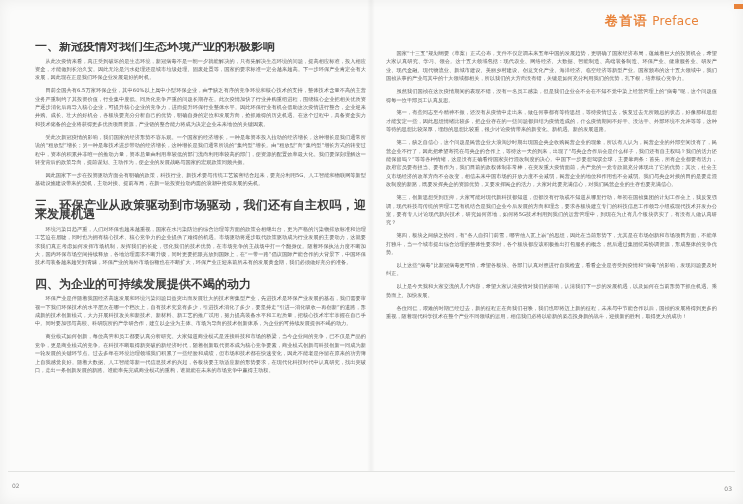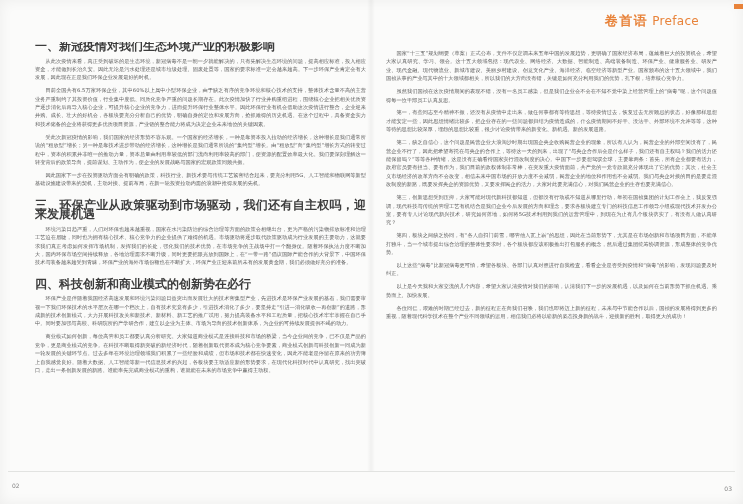--- a/index.html
+++ b/index.html
@@ -60,21 +60,21 @@
   </div>
 
   <div class="page-text" id="left-text">
       <div class="sec-heading">一、新冠疫情对我们生态环境产业的积极影响</div>
       <div class="body-para">从此次疫情来看，真正受到破坏的是生态环境，新冠病毒不是一朝一夕就能解决的，只有先解决生态环境的问题，提高相应标准，投入相应资金，才能做到长治久安。因此无论是污水处理还是城市垃圾处理、固废处置等，国家的要求标准一定会越来越高。下一步环保产业肯定会有大发展，因此现在正是我们环保企业发展最好的时机。</div>
       <div class="body-para">目前全国共有6.5万家环保企业，其中60%以上属中小型环保企业，由于缺乏有序的竞争环境和核心技术的支持，整体技术含量不高的主营业务严重制约了其投资价值，行业集中度低、同质化竞争严重的问题长期存在。此次疫情加快了行业并购重组进程，围绕核心企业把相关优质资产逐步消化后再导入核心企业，可提升核心企业的竞争力，进而提升环保行业整体水平。因此环保行业有机会借助这次疫情进行整合，企业迎来并购、成长、壮大的好机会，各板块要充分分析自己的优势，明确自身的定位和发展方向，抢抓难得的历史机遇。在这个过程中，具备资金实力和技术储备的企业将获得更多优质项目资源，产业链的整合能力将成为决定企业未来地位的关键因素。</div>
       <div class="body-para">受此次新冠疫情的影响，我们国家的经济形势不容乐观。一个国家的经济增长，一种是靠资本投入拉动的经济增长，这种增长是我们通常所说的“粗放型”增长；另一种是靠技术进步带动的经济增长，这种增长是我们通常所说的“集约型”增长。由“粗放型”向“集约型”增长方式的转变过程中，资本的积累并非唯一的推动力量，资本总量由利用率较低的部门流向利用率较高的部门，使资源的配置效率最大化。我们要深刻理解这一转变背后的政策导向，提前谋划、主动作为，使企业的发展战略与国家的宏观政策同频共振。</div>
       <div class="body-para">因此国家下一步在投资驱动方面会有明确的政策，科技行业、新技术要与传统工艺紧密结合起来，要充分利用5G、人工智能和物联网等新型基础设施建设带来的契机，主动对接、提前布局，在新一轮投资拉动内需的浪潮中抢得发展的先机。</div>
       <div class="sec-heading">三、环保产业从政策驱动到市场驱动，我们还有自主权吗，迎来发展机遇</div>
       <div class="body-para">环境污染日趋严重，人们对环保也越来越重视，国家在水污染防治的综合治理等方面的政策会相继出台，更为严格的污染物排放标准和治理工艺迫在眉睫，同时也为拥有核心技术、核心竞争力的企业提供了难得的机遇。市场驱动将逐步取代政策驱动成为行业发展的主要动力，这就要求我们真正考虑如何发挥市场机制，发挥我们的长处，强化我们的技术优势，在市场竞争的主战场中打一个翻身仗。随着环保执法力度不断加大，国内环保市场空间持续释放，各地治理需求不断升级，同时更要把眼光放到国际上，在“一带一路”倡议国际产能合作的大背景下，中国环保技术与装备越来越受到青睐，环保产业的海外市场份额也在不断扩大，环保产业正迎来前所未有的发展黄金期，我们必须做好充分的准备。</div>
-      <div class="sec-heading">四、科技创新和商业模式的创新势在必行</div>
+      <div class="sec-heading">四、为企业的可持续发展提供不竭的动力</div>
       <div class="body-para">环保产业是伴随着我国经济高速发展和环境污染问题日益突出而发展壮大的技术密集型产业，先进技术是环保产业发展的基石，我们需要审视一下我们环保技术的水平层次在哪一个档次上，自有技术究竟有多少，引进技术消化了多少，要坚持走“引进—消化吸收—再创新”的道路，形成新的技术创新模式，大力开展科技攻关和新技术、新材料、新工艺的推广试用，努力提高装备水平和工程质量，把核心技术牢牢掌握在自己手中。同时要加强与高校、科研院所的产学研合作，建立以企业为主体、市场为导向的技术创新体系，为企业的可持续发展提供不竭的动力。</div>
       <div class="body-para">商业模式如何创新，每位高管和员工都要认真分析研究。大家知道商业模式是连接科技和市场的桥梁，当今企业间的竞争，已不仅是产品的竞争，更是商业模式的竞争。在科技不断取得新突破的新经济时代，随着创新取代资本成为核心竞争要素，商业模式创新与科技创新一同成为新一轮发展的关键环节点。过去多年在环境治理领域我们积累了一些经验和成绩，但市场和技术都在快速变化，因此不能老是停留在原来的功劳簿上自我感觉良好。随着大数据、人工智能等新一代信息技术的兴起，各板块要主动适应新的形势要求，在现代化科技时代中认真研究，找出突破口，走出一条创新发展的新路。谁能率先完成商业模式的重构，谁就能在未来的市场竞争中赢得主动权。</div>
     </div>
 
   <div class="page-text" id="right-text">
       <div class="body-para">国家“十三五”规划纲要（草案）正式公布，文件不仅定调未来五年中国的发展趋势，更明确了国家经济布局，蕴藏着巨大的投资机会，希望大家认真研究、学习、领会。这十五大领域包括：现代农业、网络经济、大数据、智能制造、高端装备制造、环保产业、健康服务业、研发产业、现代金融、现代物流业、新城市建设、美丽乡村建设、创意文化产业、海洋经济、临空经济等新型产业。国家颁布的这十五大领域中，我们国祯从事的产业与其中的十大领域都相关，所以我们的大方向没有错，关键是如何充分利用我们的优势，扎下根，培养核心竞争力。</div>
       <div class="body-para">虽然我们国祯在这次疫情期间的表现不错，没有一名员工感染，但是我们企业会不会在不知不觉中染上经营管理上的“病毒”呢，这个问题值得每一位干部员工认真反思。</div>
       <div class="body-para">第一，有些同志至今精神不振，还没有从疫情中走出来，做任何事都有等待思想，等待疫情过去，恢复过去无所顾忌的状态，好像那样思想才能安定一些，因此思想情绪比较多，把企业存在的一些问题都归结为疫情造成的，什么疫情期间不好干、没法干、外部环境不允许等等，这种等待的思想比较深厚，埋怨的思想比较重，很少讨论疫情带来的新变化、新机遇、新的发展道路。</div>
       <div class="body-para">第二，缺乏自信心，这个问题是民营企业大浪淘沙时期出现国企央企收购民营企业的现象，所以有人认为，民营企业的外部空间没有了，民营企业不行了，因此把希望寄托在与央企的合作上，等待这一天的到来，出现了“与央企合作后会是什么样子，我们还有自主权吗？我们的活力还能保留吗？”等等各种情绪，这是没有正确看待国家实行混改制度的决心。中国下一步要想驾驭全球，主要靠两条：首先，所有企业都要有活力，政府官员要有担当、要有作为，我们目前的政权体制非常棒，在突发重大疫情面前，共产党的一党专政就充分体现出了它的优势；其次，社会主义市场经济的改革方向不会改变，相信未来中国市场的开放力度不会减弱，民营企业的地位和作用也不会减弱。我们与央企对接的目的是要走混改制度的新路，既要发挥央企的资源优势，又要发挥民企的活力，大家对此要充满信心，对我们民营企业的生存也要充满信心。</div>
       <div class="body-para">第三，创新思想受到压抑，大家可能对现代新科技都知道，但都没有行动或不知道从哪里行动，年初在国祯集团的计划工作会上，我反复强调，现代科技与传统的管理工艺有机结合是我们企业今后发展的方向和理念，要求各板块建立专门的科技信息工作领导小组或现代技术开发办公室，要有专人讨论现代新兴技术，研究如何落地，如何将5G技术利用到我们的运营管理中，到现在为止有几个板块落实了，有没有人做认真研究？</div>

